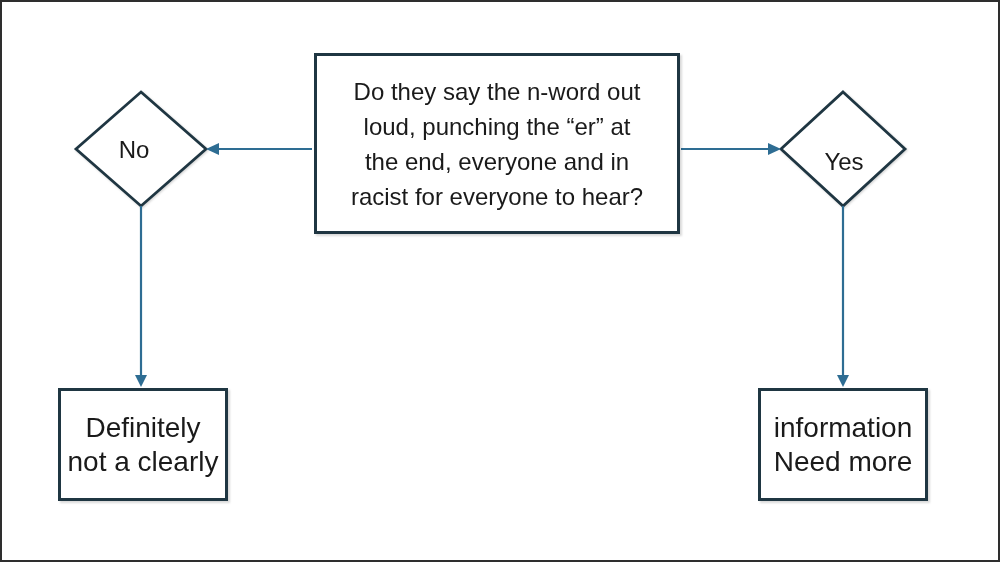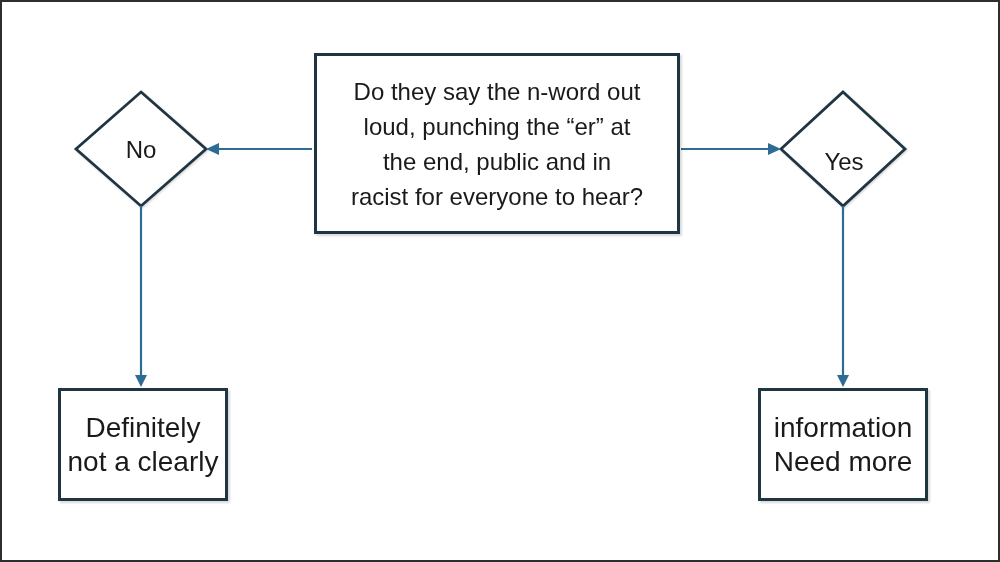--- a/index.html
+++ b/index.html
@@ -74,21 +74,21 @@
   }
   .outcome-left  { left: 56px;  top: 386px; }
   .outcome-right { left: 756px; top: 386px; }
   .diamond-label {
     position: absolute;
     transform: translate(-50%, -50%);
     font-size: 24px;
     color: var(--text, #1a1a1a);
     white-space: nowrap;
   }
-  .diamond-label-no  { left: 139px; top: 148px; }
+  .diamond-label-no  { left: 132px; top: 148px; }
   .diamond-label-yes { left: 842px; top: 148px; margin-top: 12px; }
 </style>
 </head>
 <body>
 
 <div class="canvas">
 
   <svg class="connector-layer" viewBox="0 0 996 558" xmlns="http://www.w3.org/2000/svg">
 
     <polygon class="diamond" points="139,90 204,147 139,204 74,147"></polygon>
@@ -103,21 +103,21 @@
     <line class="connector" x1="139" y1="204" x2="139" y2="374"></line>
     <polygon class="arrowhead" points="139,385 133,373 145,373"></polygon>
 
     <line class="connector" x1="841" y1="204" x2="841" y2="374"></line>
     <polygon class="arrowhead" points="841,385 835,373 847,373"></polygon>
   </svg>
 
   <div class="node-rect question-node">
     <div class="text-line">Do they say the n-word out</div>
     <div class="text-line">loud, punching the “er” at</div>
-    <div class="text-line">the end, public and in</div>
+    <div class="text-line">the end, everyone and in</div>
     <div class="text-line">racist for everyone to hear?</div>
   </div>
 
   <div class="diamond-label diamond-label-no">No</div>
   <div class="diamond-label diamond-label-yes">Yes</div>
 
   <div class="node-rect outcome-node outcome-left">
     <div class="text-line">Definitely</div>
     <div class="text-line">not a clearly</div>
   </div>

